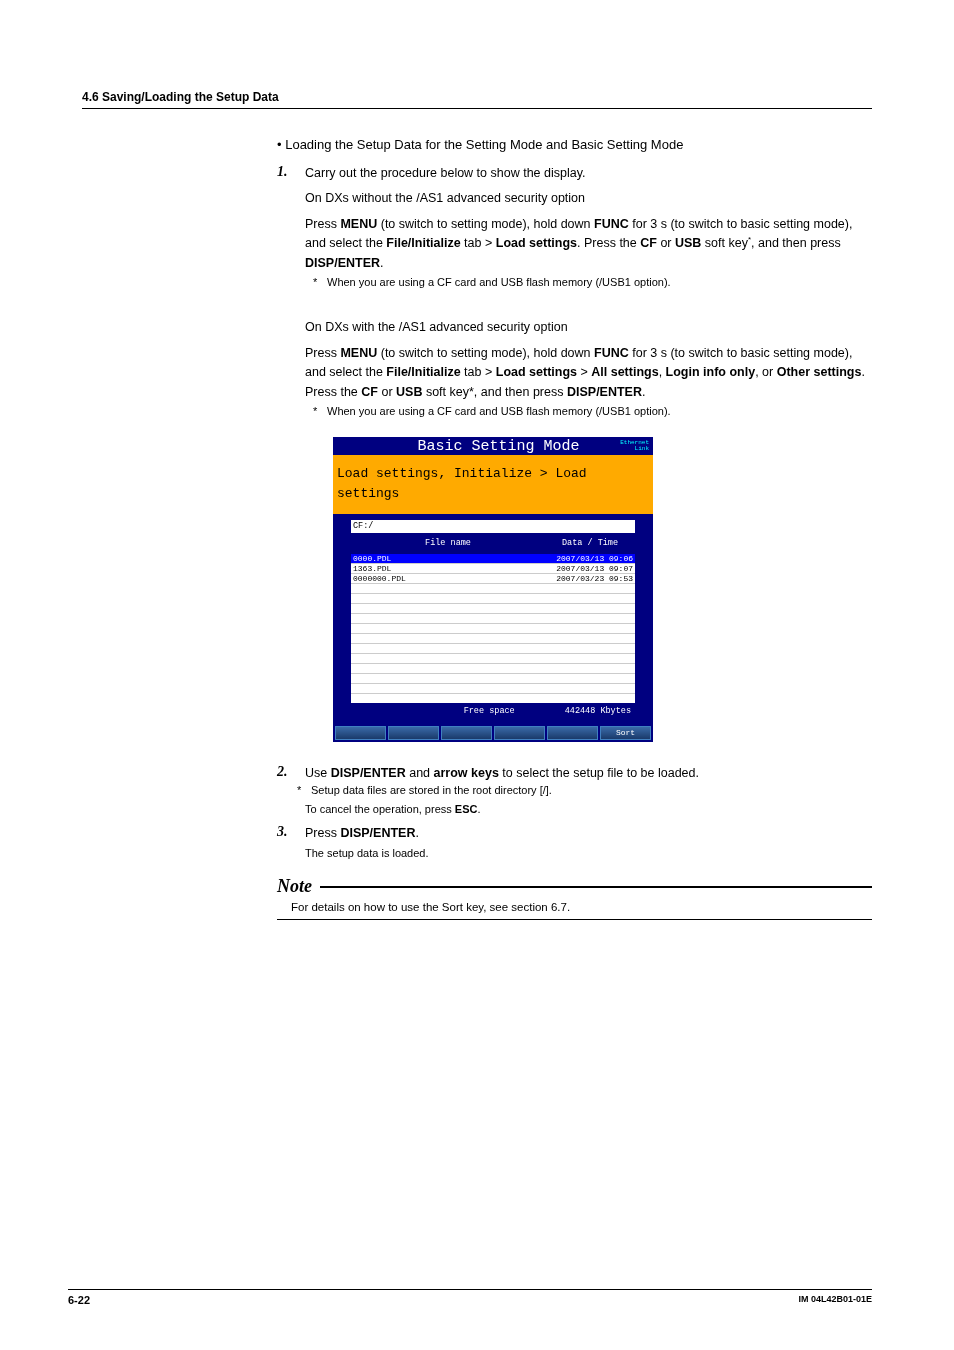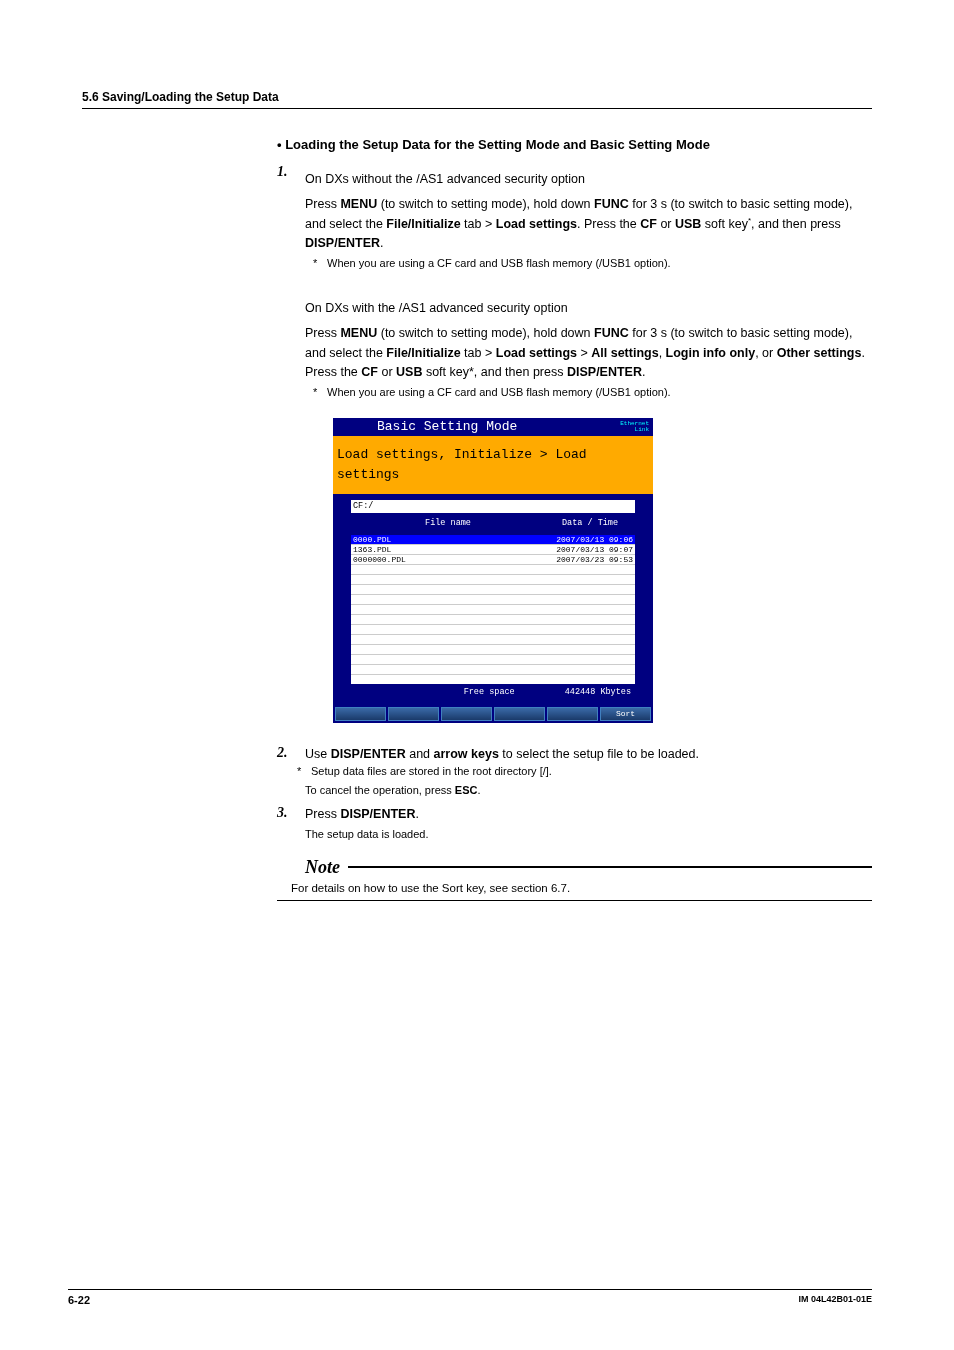--- a/index.html
+++ b/index.html
@@ -24,21 +24,21 @@
     font-weight: bold;
     border-bottom: 1px solid #000;
     padding-bottom: 4px;
     margin-bottom: 24px;
   }
   .content {
     margin-left: 195px;
   }
   .bullet-heading {
     font-size: 13px;
-    font-weight: bold;
+    font-weight: normal;
     margin-bottom: 12px;
     margin-top: 28px;
   }
   .bullet-heading::before {
     content: "• ";
   }
   .step {
     display: flex;
     gap: 10px;
     margin-bottom: 4px;
@@ -82,21 +82,21 @@
     color: #fff;
   }
   .scr-title-row {
     background: #000080;
     display: flex;
     justify-content: space-between;
     align-items: center;
     padding: 2px 4px;
     height: 14px;
   }
-  .scr-title { color: #fff; flex: 1; font-size: 13px; }
+  .scr-title { color: #fff; flex: 1; text-align: center; font-size: 15px; }
   .scr-eth { color: #00ffff; font-size: 6px; line-height: 1; text-align: right; }
   .scr-breadcrumb {
     background: #ffaa00;
     color: #000;
     padding: 9px 4px;
     font-size: 13px;
   }
   .scr-body {
     padding: 6px 18px 6px 18px;
     background: #000080;
@@ -160,21 +160,20 @@
   }
   .note-header {
     font-family: "Times New Roman", serif;
     font-style: italic;
     font-weight: bold;
     font-size: 18px;
     display: flex;
     align-items: center;
     gap: 8px;
     margin-top: 14px;
-    margin-left: 28px;
   }
   .note-line {
     flex: 1;
     border-top: 2px solid #000;
     height: 0;
   }
   .note-body {
     font-size: 11.5px;
     padding: 4px 0 6px 14px;
     border-bottom: 1px solid #000;
@@ -192,28 +191,29 @@
     font-weight: bold;
   }
   .footer .right { font-size: 9px; font-weight: bold; }
   b { font-weight: bold; }
   sup { font-size: 8px; vertical-align: super; }
 </style>
 </head>
 <body>
 
 <div class="page">
-  <div class="section-header">5.6  Saving/Loading the Setup Data</div>
+  <div class="section-header">4.6  Saving/Loading the Setup Data</div>
 
   <div class="content">
     <div class="bullet-heading">Loading the Setup Data for the Setting Mode and Basic Setting Mode</div>
 
     <div class="step">
       <div class="step-num">1.</div>
       <div class="step-body">
+        <div>Carry out the procedure below to show the display.</div>
         <div style="margin-top:6px">On DXs without the /AS1 advanced security option</div>
         <div style="margin-top:6px">
           <span>Press </span><b>MENU</b><span> (to switch to setting mode), hold down </span><b>FUNC</b><span> for 3 s (to switch to basic setting mode), and select the </span><b>File/Initialize</b><span> tab &gt; </span><b>Load settings</b><span>. Press the </span><b>CF</b><span> or </span><b>USB</b><span> soft key</span><sup>*</sup><span>, and then press </span><b>DISP/ENTER</b><span>.</span>
         </div>
         <div class="footnote">
           <span class="ast">*</span>
             <span>When you are using a CF card and USB flash memory (/USB1 option).</span>
         </div>
 
         <div style="margin-top:28px">On DXs with the /AS1 advanced security option</div>

